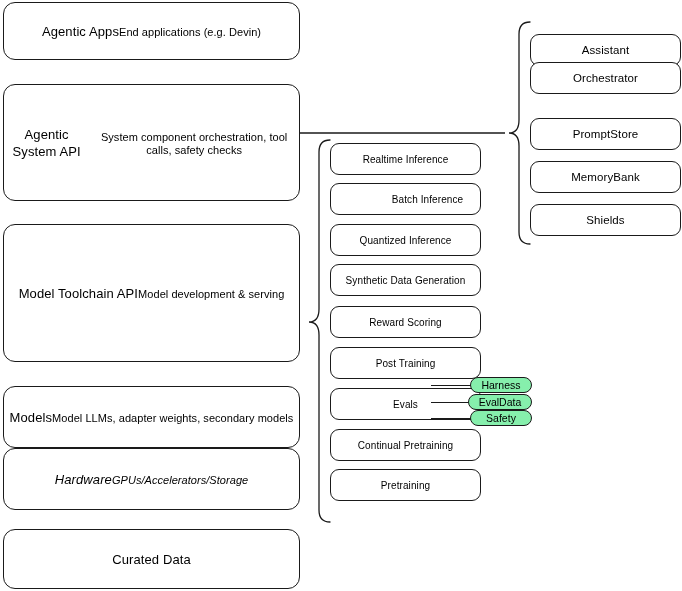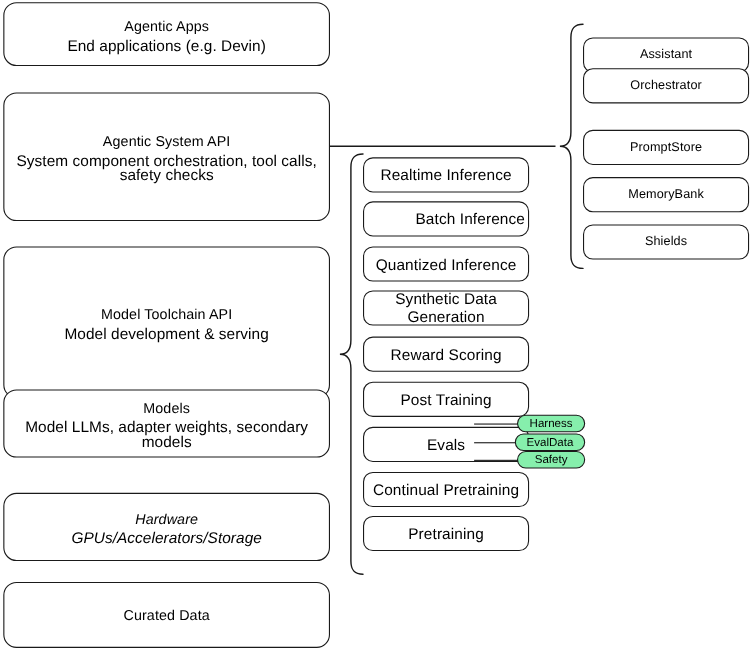--- a/index.html
+++ b/index.html
@@ -18,50 +18,50 @@
     overflow: hidden;
     background: #ffffff;
   }
   .box {
     position: absolute;
     box-sizing: border-box;
     border: 1.3px solid #1a1a1a;
     border-radius: 12px;
     background: #ffffff;
     display: flex;
-    flex-direction: column;
+    flex-direction: row;
     align-items: center;
     justify-content: center;
     text-align: center;
     z-index: 5;
   }
   .box .title {
     font-size: 13px;
     line-height: 17px;
     color: #000;
     letter-spacing: 0.1px;
   }
   .box .subtitle {
-    font-size: 14px;
+    font-size: 11px;
     line-height: 13px;
     color: #000;
     margin-top: 3px;
     letter-spacing: 0.05px;
   }
   .layer-box {
     left: 3px;
     width: 297px;
   }
   .mid-box {
     left: 330px;
     width: 151px;
     height: 32px;
     border-radius: 9px;
   }
-  .mid-box .title { font-size: 14px; }
+  .mid-box .title { font-size: 10px; }
   .right-box {
     left: 530px;
     width: 151px;
     height: 32px;
     border-radius: 9px;
   }
   .right-box .title { font-size: 11.5px; }
   .pill {
     position: absolute;
     box-sizing: border-box;
@@ -119,21 +119,21 @@
   <div class="box layer-box" style="top:84px; height:117px;">
     <div class="title">Agentic System API</div>
     <div class="subtitle">System component orchestration, tool calls, safety checks</div>
   </div>
 
   <div class="box layer-box" style="top:224px; height:138px;">
     <div class="title">Model Toolchain API</div>
     <div class="subtitle">Model development &amp; serving</div>
   </div>
 
-  <div class="box layer-box" style="top:354px; height:62px;">
+  <div class="box layer-box" style="top:386px; height:62px;">
     <div class="title">Models</div>
     <div class="subtitle">Model LLMs, adapter weights, secondary models</div>
   </div>
 
   <div class="box layer-box" style="top:448px; height:62px;font-style:italic;">
     <div class="title">Hardware</div>
     <div class="subtitle">GPUs/Accelerators/Storage</div>
   </div>
 
   <div class="box layer-box" style="top:529px; height:60px;">

